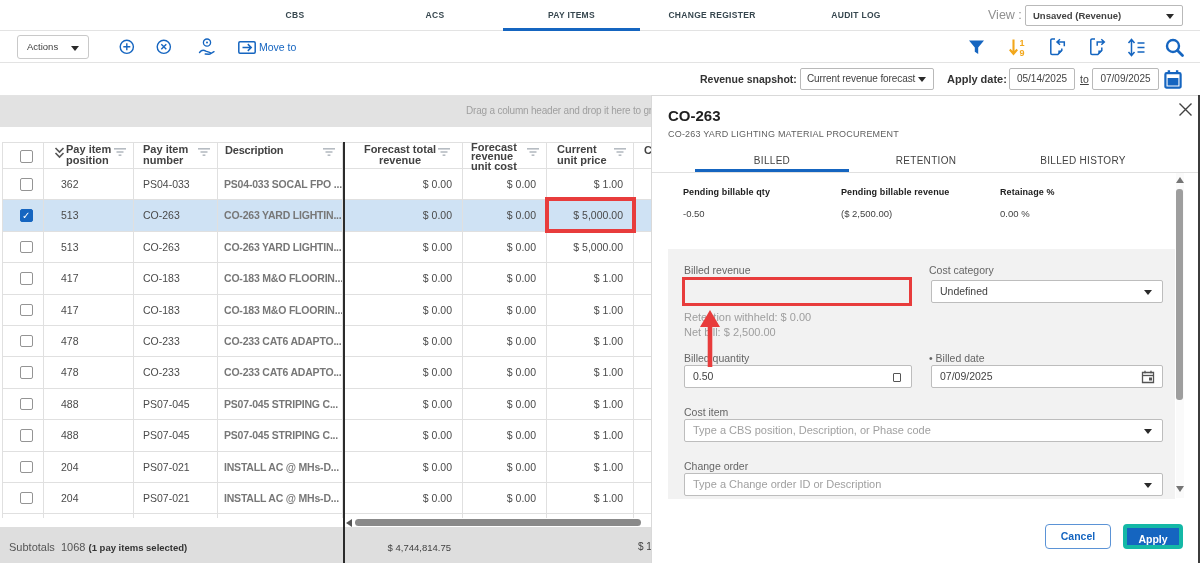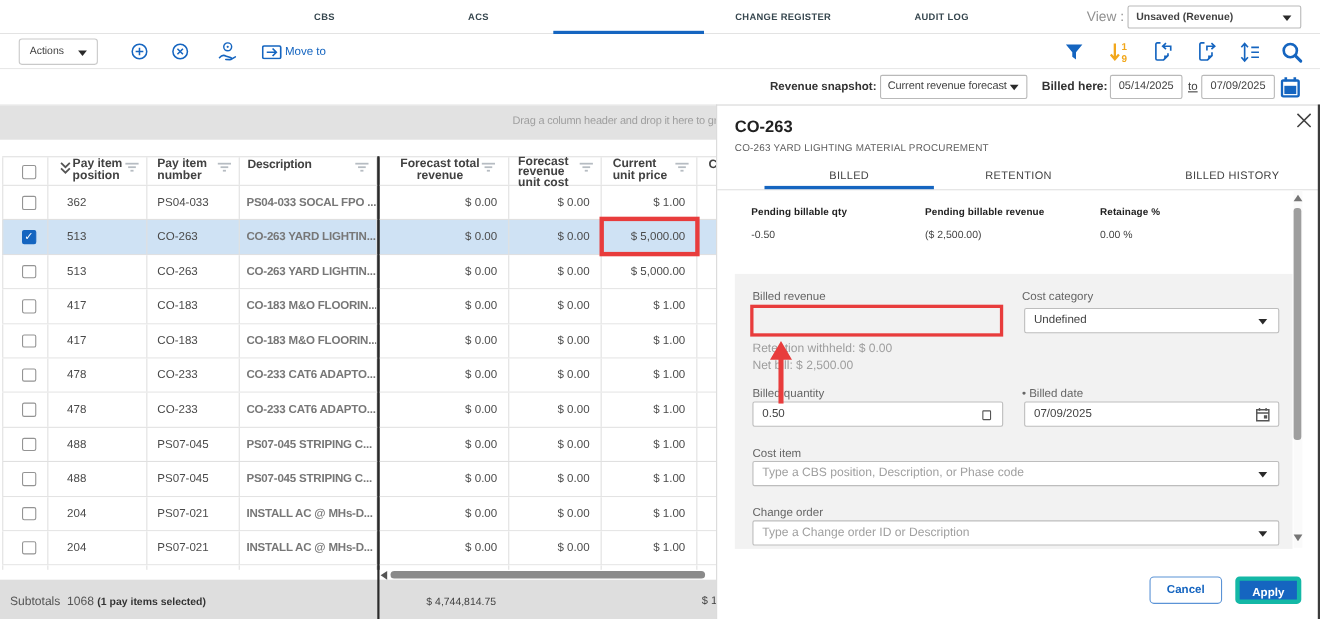--- a/index.html
+++ b/index.html
@@ -69,20 +69,21 @@
   .pgray { font-size:11px; color:#9e9e9e; }
   .inpcb { position:absolute; right:10px; top:7px; width:8px; height:9px; border:1.2px solid #555; border-radius:1px; }
   .pbtn { top:428px; height:25px; line-height:23px; text-align:center; font-size:10.5px; font-weight:bold; border-radius:4px; }
 </style>
 </head>
 <body>
 
 <div id="tabbar">
   <div class="toptab" style="left:225px;width:140px;">CBS</div>
   <div class="toptab" style="left:365px;width:140px;">ACS</div>
+  <div class="toptab" style="left:503px;width:137px;">PAY ITEMS</div>
   <div class="toptab" style="left:640px;width:144px;">CHANGE REGISTER</div>
   <div class="toptab" style="left:784px;width:144px;">AUDIT LOG</div>
   <div id="tab-underline"></div>
   <div id="viewlbl">View :</div>
   <div id="viewbox">Unsaved (Revenue)<span class="dd-arrow" style="right:8px;top:8px;"></span></div>
 </div>
 
 <div id="toolbar">
   <div id="actionsbtn">Actions<span class="dd-arrow" style="right:9px;top:10px;"></span></div>
 
@@ -129,21 +130,21 @@
     </svg>
   <svg class="tbicon" style="left:1164px;top:6px;" width="21" height="21" viewBox="0 0 21 21">
       <circle cx="9" cy="9" r="6" fill="none" stroke="#1565c0" stroke-width="2.4"></circle>
       <path d="M13.5 13.5 L18.5 18.5" stroke="#1565c0" stroke-width="2.8" stroke-linecap="round"></path>
     </svg>
 </div>
 
 <div id="filterrow">
   <span class="flabel abs" style="left:700px; top:10px; font-size:10.5px;">Revenue snapshot:</span>
   <div id="snapbox">Current revenue forecast<span class="dd-arrow" style="right:7px;top:8px;"></span></div>
-  <span class="flabel abs" style="left:947px; top:10px; font-size:11px;">Billed here:</span>
+  <span class="flabel abs" style="left:947px; top:10px; font-size:11px;">Apply date:</span>
   <div class="dateinput" style="left:1009px;width:66px;">05/14/2025</div>
   <span class="abs" style="left:1080px; top:10px; font-size:10.5px; color:#424242;text-decoration:underline;">to</span>
   <div class="dateinput" style="left:1092px;width:67px;">07/09/2025</div>
   <svg class="abs" style="left:1164px;top:6px;" width="18" height="21" viewBox="0 0 18 21">
       <path d="M2.6 4.2 h12.8 a1.2 1.2 0 0 1 1.2 1.2 v12 a1.2 1.2 0 0 1 -1.2 1.2 h-12.8 a1.2 1.2 0 0 1 -1.2 -1.2 v-12 a1.2 1.2 0 0 1 1.2 -1.2 z" fill="none" stroke="#1565c0" stroke-width="2.2"></path>
       <path d="M4.9 1.2 v3.6 M13.1 1.2 v3.6" stroke="#1565c0" stroke-width="2.4"></path>
       <rect x="3.6" y="9" width="10.8" height="7.5" fill="#1565c0"></rect>
     </svg>
 </div>
 
@@ -408,21 +409,21 @@
 <div id="panel">
   <svg class="abs" style="left:526px;top:6px;" width="15" height="15" viewBox="0 0 15 15">
       <path d="M1.5 1.5 L13.5 13.5 M13.5 1.5 L1.5 13.5" stroke="#424242" stroke-width="1.4"></path>
     </svg>
   <div class="abs" style="left:16px;top:11px;font-size:15px;font-weight:bold;color:#212121;">CO-263</div>
   <div class="abs" style="left:16px;top:33px;font-size:9px;color:#5f5f5f;letter-spacing:.2px;">CO-263 YARD LIGHTING MATERIAL PROCUREMENT</div>
 
   <div class="abs" style="left:0;top:50px;width:549px;height:27px;border-bottom:1px solid #e0e0e0;"></div>
   <div class="abs ptab" style="left:43px;width:154px;">BILLED</div>
   <div class="abs ptab" style="left:197px;width:154px;">RETENTION</div>
-  <div class="abs ptab" style="left:351px;width:160px;text-align:right;">BILLED HISTORY</div>
+  <div class="abs ptab" style="left:351px;width:160px;">BILLED HISTORY</div>
   <div class="abs" style="left:43px;top:73px;width:154px;height:3px;background:#1565c0;"></div>
 
   <div class="abs pbold" style="left:31px;top:91px;">Pending billable qty</div>
   <div class="abs pbold" style="left:189px;top:91px;">Pending billable revenue</div>
   <div class="abs pbold" style="left:348px;top:91px;">Retainage %</div>
   <div class="abs pval" style="left:31px;top:112px;">-0.50</div>
   <div class="abs pval" style="left:189px;top:112px;">($ 2,500.00)</div>
   <div class="abs pval" style="left:348px;top:112px;">0.00 %</div>
 
   <div id="formbg"></div>

